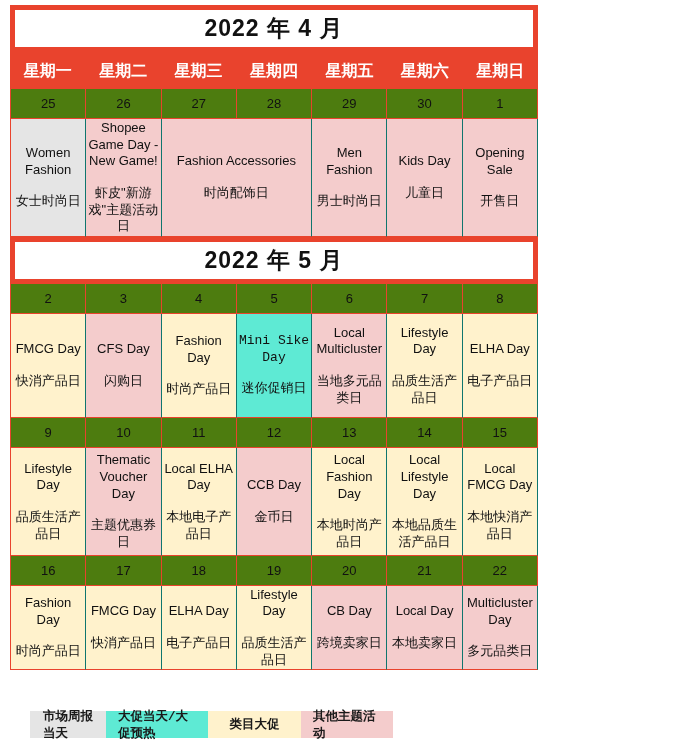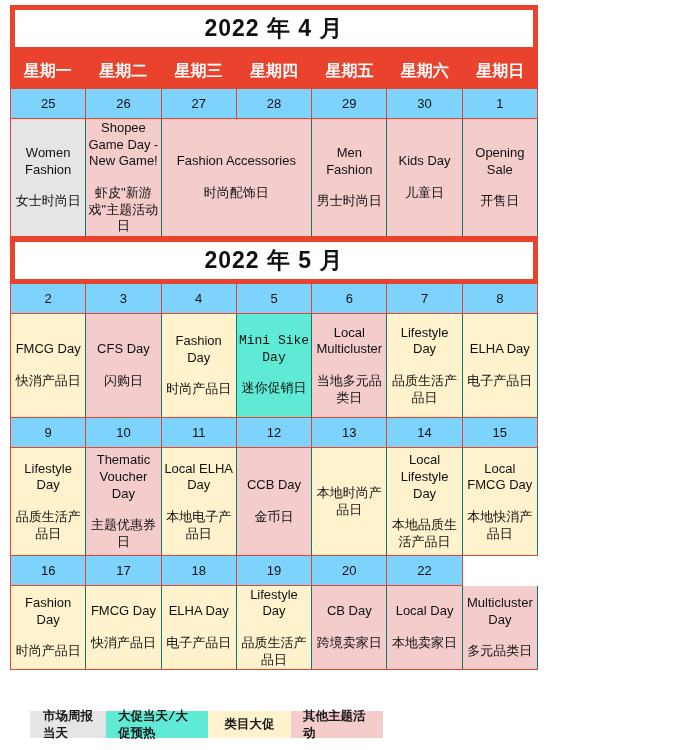--- a/index.html
+++ b/index.html
@@ -49,21 +49,21 @@
   
   .row {
     display: grid;
     grid-template-columns: repeat(7, 1fr);
     border-left: 1px solid #E9432D;
     background: #ffffff;
   }
   .dc {
     border-right: 1px solid #E9432D;
     border-bottom: 1px solid #E9432D;
-    background: #7dd3fc;
+    background: #4d7c0f;
     height: 30px;
     text-align: center;
     font-size: 13px;
     line-height: 29px;
   }
   .ec {
     border-right: 1px solid #0f766e;
     border-bottom: 1px solid #E9432D;
     display: flex;
     flex-direction: column;
@@ -99,21 +99,21 @@
     display: flex;
     align-items: center;
     justify-content: center;
     font-size: 12.5px;
     font-weight: bold;
     color: #1a1a1a;
     padding: 0 14px;
   }
   .lg-0 { width: 76px;  padding: 13px; }
   .lg-1 { width: 102px; padding: 12px; }
-  .lg-2 { width: 83px;  padding: 0; }
+  .lg-2 { width: 93px;  padding: 0; }
   .lg-3 { width: 92px;  padding: 12px; }
 </style>
 </head>
 <body>
 
 <div class="page">
   <div class="cal">
 
     <div class="tb">2022 年 4 月</div>
 
@@ -226,38 +226,40 @@
       </div>
       <div class="ec c-yellow">
         <span class="en">Local ELHA Day</span>
         <span class="zh">本地电子产品日</span>
       </div>
       <div class="ec c-pink">
         <span class="en">CCB Day</span>
         <span class="zh">金币日</span>
       </div>
       <div class="ec c-yellow">
+        <span class="en">Local Fashion Day</span>
         <span class="zh">本地时尚产品日</span>
       </div>
       <div class="ec c-yellow">
         <span class="en">Local Lifestyle Day</span>
         <span class="zh">本地品质生活产品日</span>
       </div>
       <div class="ec c-yellow">
         <span class="en">Local FMCG Day</span>
         <span class="zh">本地快消产品日</span>
       </div>
     </div>
 
     <div class="row">
       <div class="dc">16</div>
       <div class="dc">17</div>
       <div class="dc">18</div>
       <div class="dc">19</div>
       <div class="dc">20</div>
+      <div class="dc">21</div>
       <div class="dc">22</div>
     </div>
     <div class="row h-w3">
       <div class="ec c-yellow">
         <span class="en">Fashion Day</span>
         <span class="zh">时尚产品日</span>
       </div>
       <div class="ec c-yellow">
         <span class="en">FMCG Day</span>
         <span class="zh">快消产品日</span>

